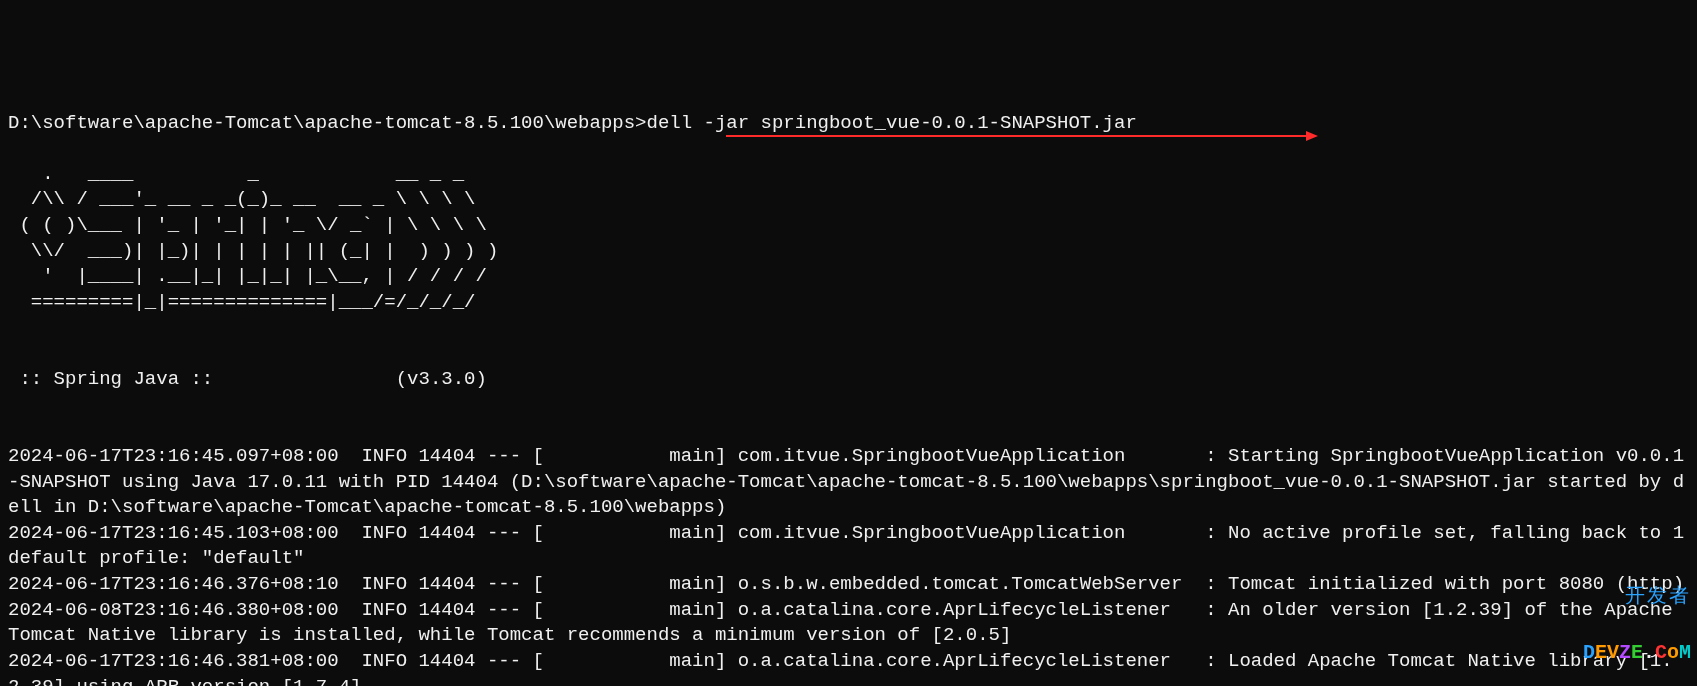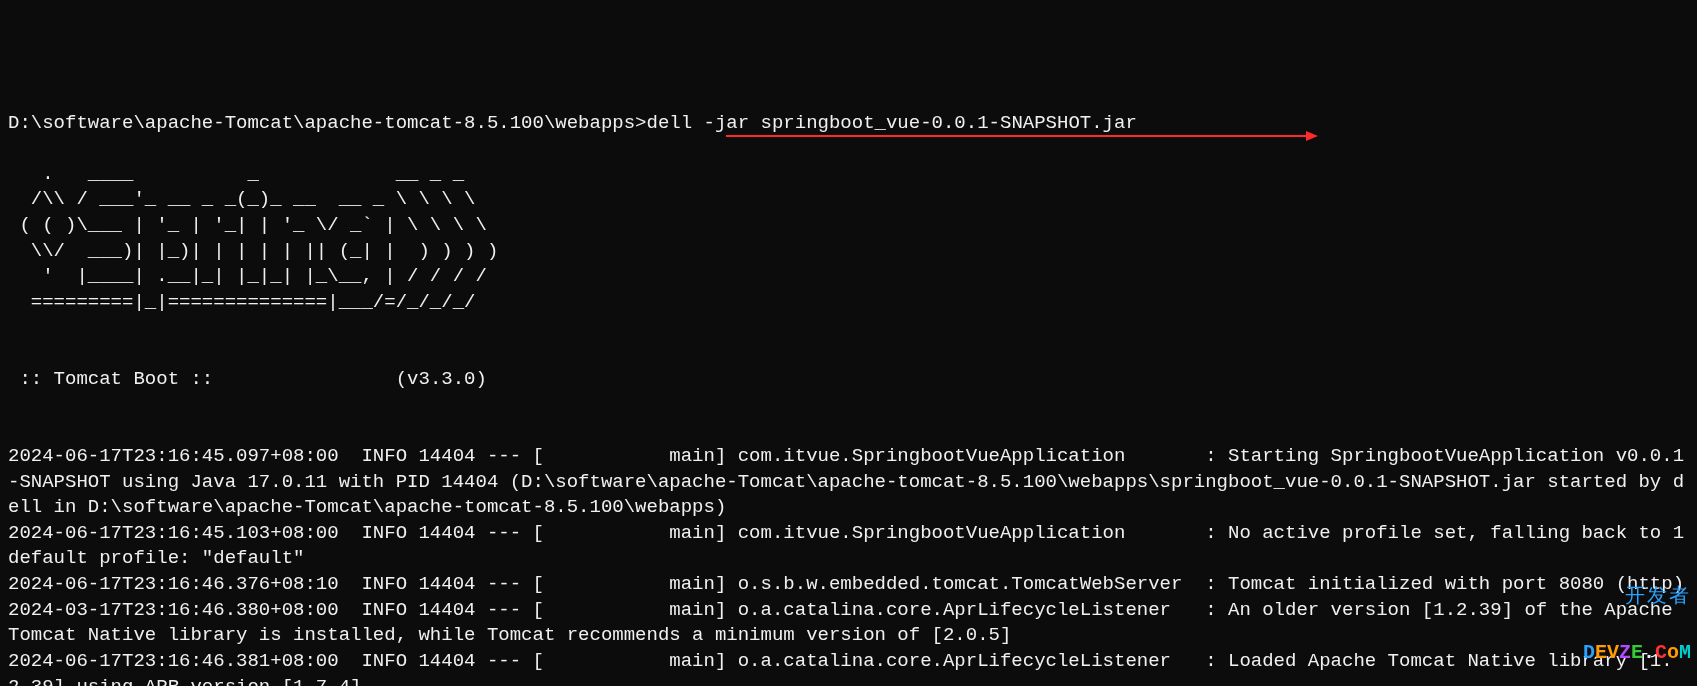--- a/index.html
+++ b/index.html
@@ -67,26 +67,26 @@
 
 
 <div class="prompt-line"><span>D:\software\apache-Tomcat\apache-tomcat-8.5.100\webapps&gt;</span><span>dell -jar springboot_vue-0.0.1-SNAPSHOT.jar</span><span class="cmd-underline" style="left:718px;width:580px;"></span><span class="cmd-arrowhead" style="left:1298px;"></span></div>
 <div><span>   .   ____          _            __ _ _</span>
 <span>  /\\ / ___'_ __ _ _(_)_ __  __ _ \ \ \ \</span>
 <span> ( ( )\___ | '_ | '_| | '_ \/ _` | \ \ \ \</span>
 <span>  \\/  ___)| |_)| | | | | || (_| |  ) ) ) )</span>
 <span>   '  |____| .__|_| |_|_| |_\__, | / / / /</span>
 <span>  =========|_|==============|___/=/_/_/_/</span></div>
 <div>
-<span> :: Tomcat Boot ::</span>                <span>(v3.3.0)</span></div>
+<span> :: Spring Java ::</span>                <span>(v3.3.0)</span></div>
 <div style="white-space: pre-wrap; word-break: break-all; width:1681px;">
 <span>2024-06-17T23:16:45.097+08:00  INFO 14404 --- [           main] com.itvue.SpringbootVueApplication       : Starting SpringbootVueApplication v0.0.1-SNAPSHOT using Java 17.0.11 with PID 14404 (D:\software\apache-Tomcat\apache-tomcat-8.5.100\webapps\springboot_vue-0.0.1-SNAPSHOT.jar started by dell in D:\software\apache-Tomcat\apache-tomcat-8.5.100\webapps)</span>
 <span>2024-06-17T23:16:45.103+08:00  INFO 14404 --- [           main] com.itvue.SpringbootVueApplication       : No active profile set, falling back to 1 default profile: "default"</span>
 <span>2024-06-17T23:16:46.376+08:10  INFO 14404 --- [           main] o.s.b.w.embedded.tomcat.TomcatWebServer  : Tomcat initialized with port 8080 (http)</span>
-<span>2024-03-17T23:16:46.380+08:00  INFO 14404 --- [           main] o.a.catalina.core.AprLifecycleListener   : An older version [1.2.39] of the Apache Tomcat Native library is installed, while Tomcat recommends a minimum version of [2.0.5]</span>
+<span>2024-06-08T23:16:46.380+08:00  INFO 14404 --- [           main] o.a.catalina.core.AprLifecycleListener   : An older version [1.2.39] of the Apache Tomcat Native library is installed, while Tomcat recommends a minimum version of [2.0.5]</span>
 <span>2024-06-17T23:16:46.381+08:00  INFO 14404 --- [           main] o.a.catalina.core.AprLifecycleListener   : Loaded Apache Tomcat Native library [1.2.39] using APR version [1.7.4].</span>
 
 </div>
 
 <div class="watermark">
   <span class="zh">开发者</span>
   <span class="en"><span class="d">D</span><span class="ev">EV</span><span class="z">Z</span><span class="e">E</span>.<span class="c">C</span><span class="ev">o</span><span class="m">M</span></span>
 </div>
 
 

